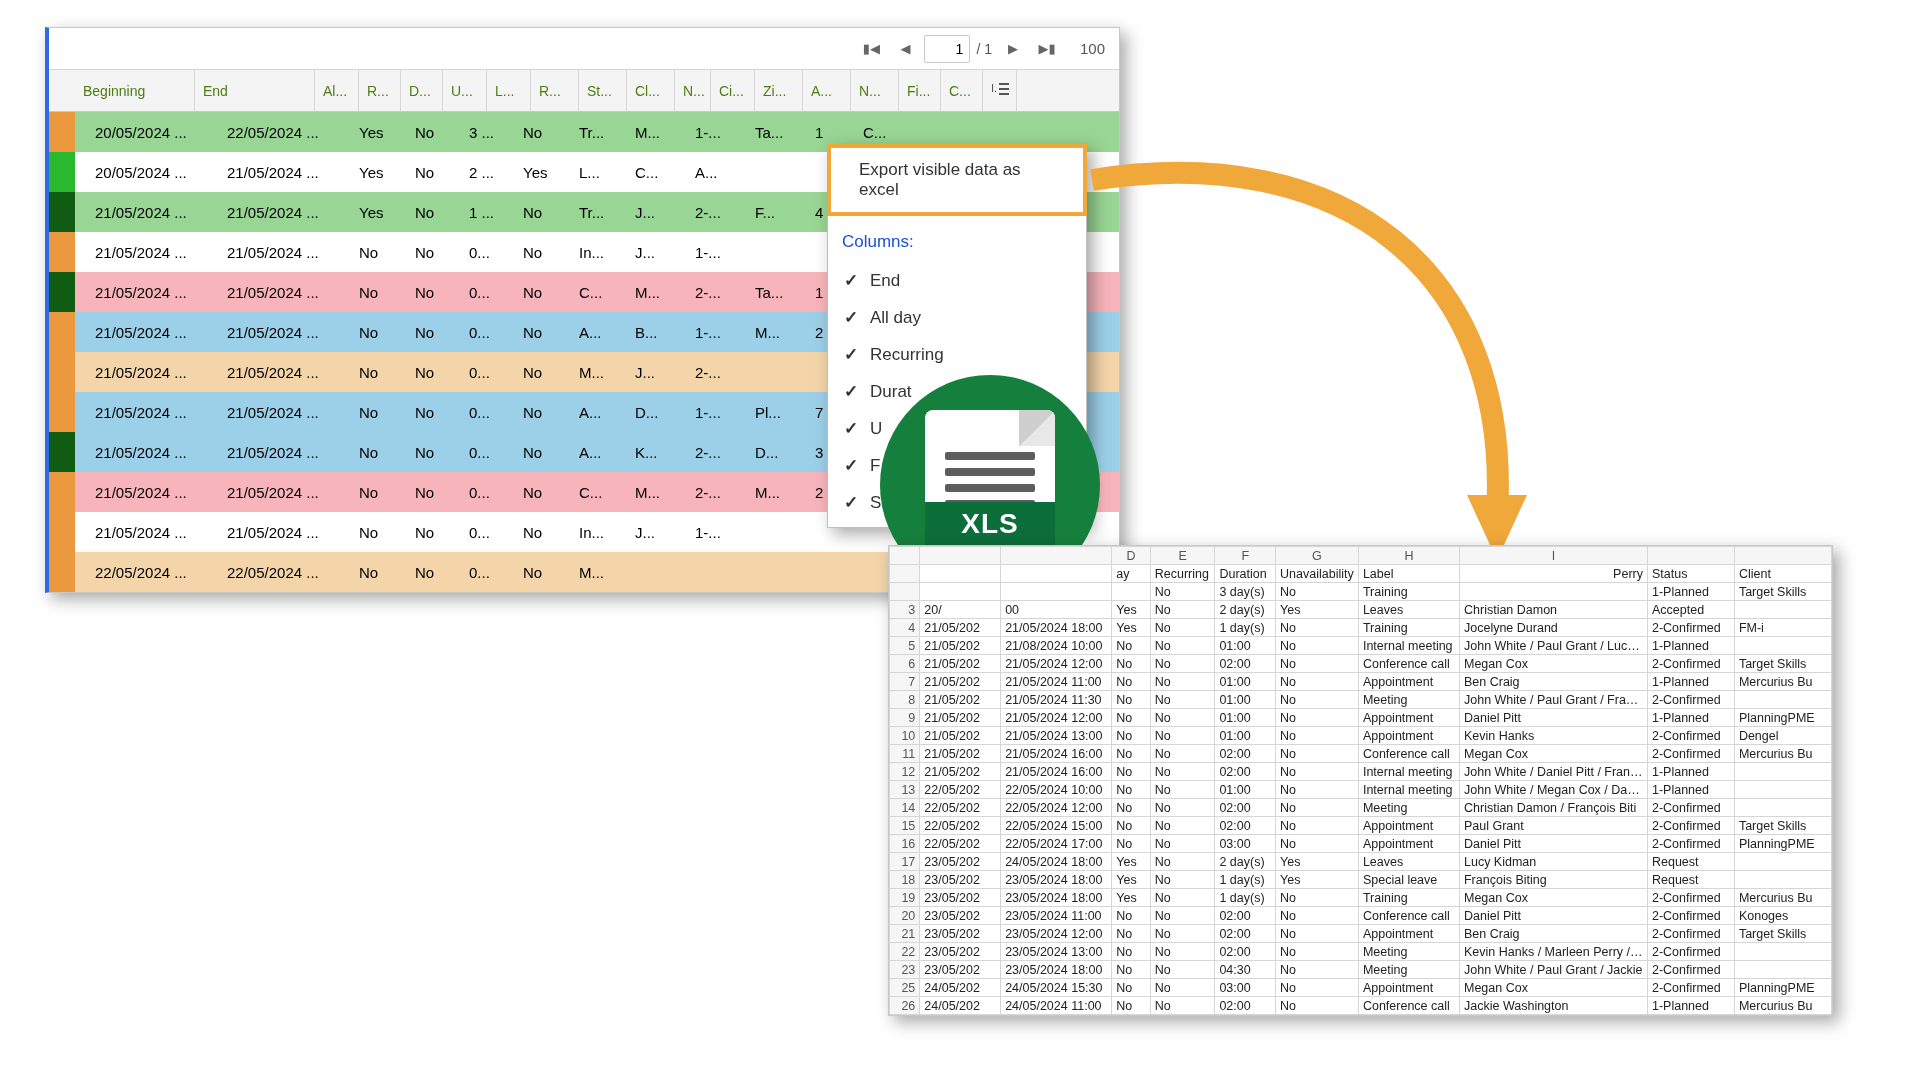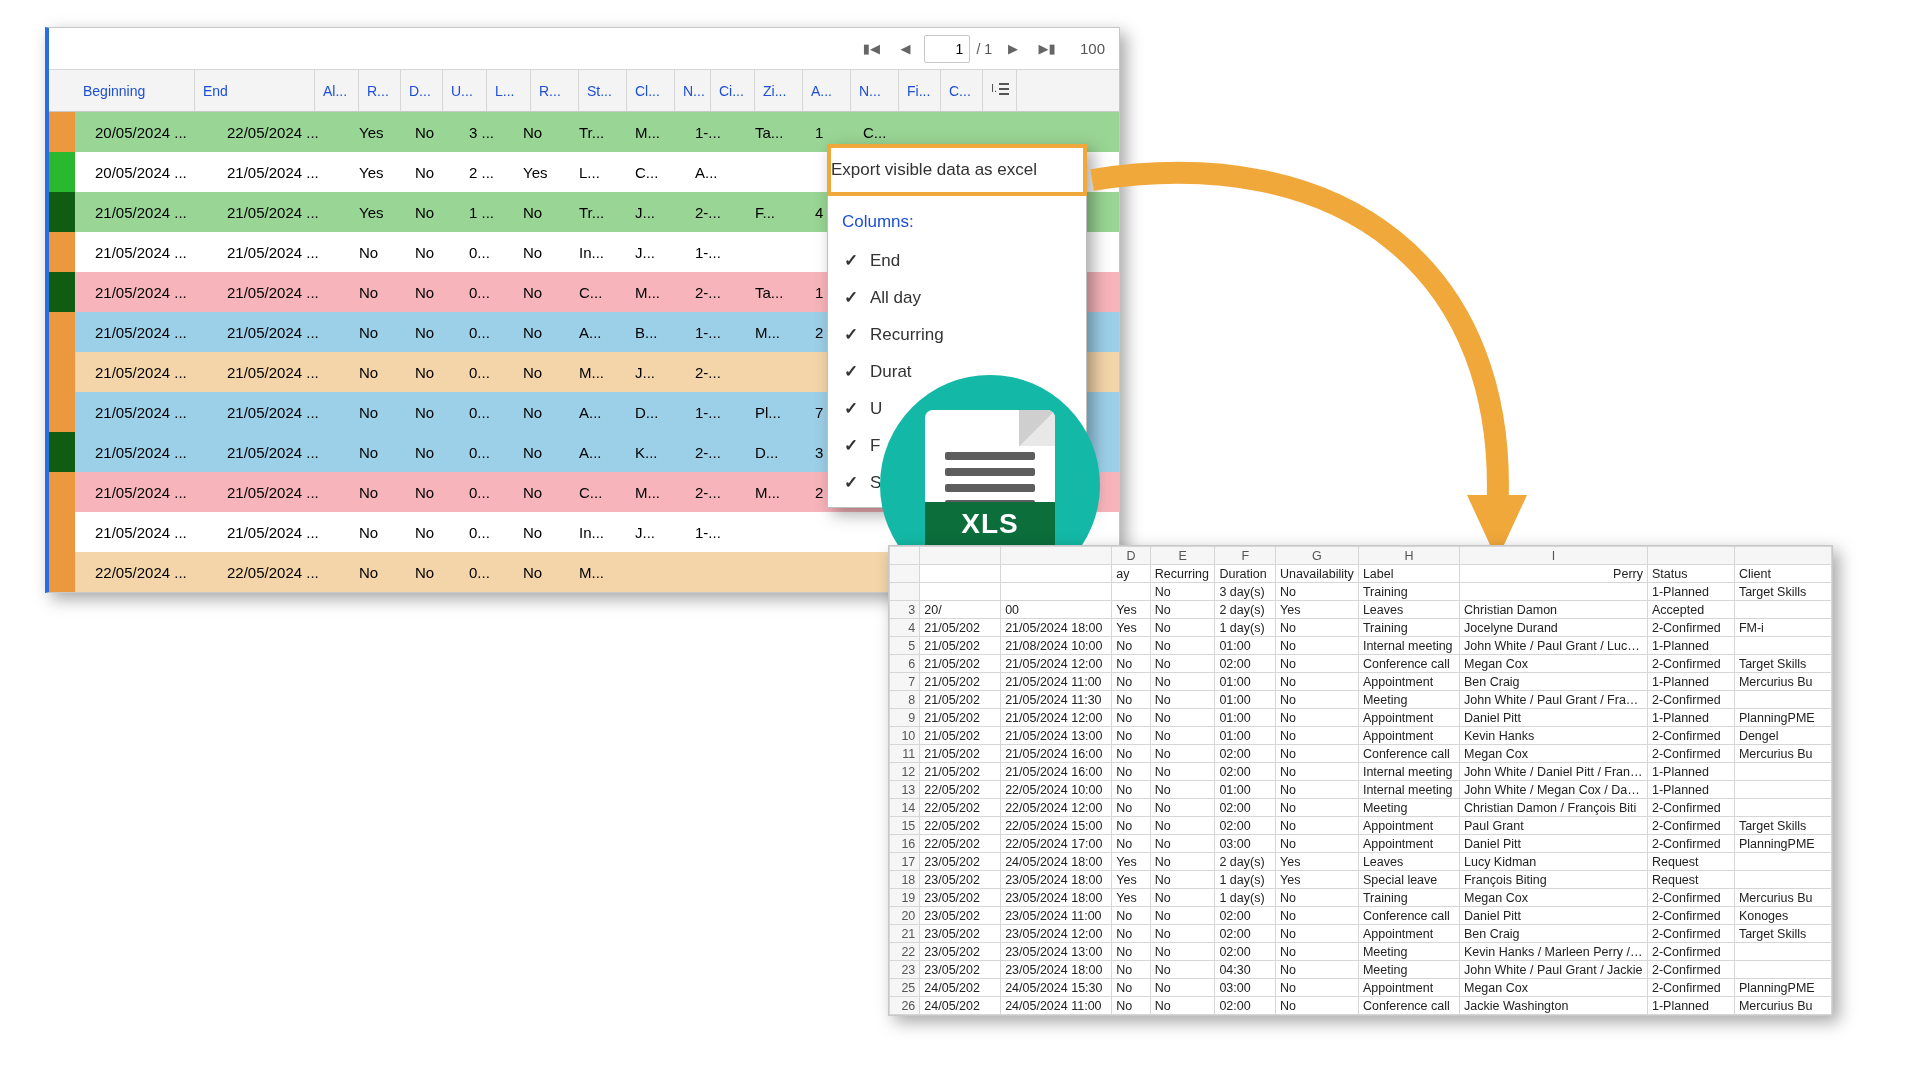--- a/index.html
+++ b/index.html
@@ -29,21 +29,21 @@
   .pager .total { padding: 0 2px 0 2px; font-size:14px; }
   .pager .pagesize { margin-left: 14px; font-size:15px; }
 
   .grid-head, .grid-row {
     display: grid;
     grid-template-columns: 26px 120px 120px 44px 42px 42px 44px 44px 48px 48px 48px 36px 44px 48px 48px 48px 42px 42px 34px;
     align-items: center;
   }
   .grid-head {
     background: #f4f4f4; border-bottom:1px solid #c8c8c8; height:42px;
-    color:#1d4ed8; font-size:14px;
+    color:#4d7c0f; font-size:14px;
   }
   .grid-head > div { padding:0 8px; white-space:nowrap; overflow:hidden; text-overflow:ellipsis; border-right:1px solid #d6d6d6; height:100%; display:flex; align-items:center; }
   .grid-head > div:first-child { border-right:none; }
   .grid-head .menu-col { justify-content:center; cursor:pointer; }
 
   .grid-body { }
   .grid-row { height:40px; font-size:15px;gap:12px; }
   .grid-row > div { padding:0 8px; white-space:nowrap; overflow:hidden; text-overflow:ellipsis; }
   .chip { width:100%; height:100%; }
 
@@ -63,21 +63,21 @@
     position:absolute;
     left: 827px; top: 144px;
     width: 260px;
     background:#fff;
     border:1px solid #bfbfbf;
     box-shadow: 6px 6px 16px rgba(0,0,0,0.35);
     font-size:17px; color:#333;
     padding-bottom: 6px;
   }
   .ctx .export {
-    padding: 12px 0;
+    padding: 12px 28px;
     border: 4px solid #f1a83a;
     margin: -1px -1px 6px -1px;
   }
   .ctx .label { padding: 10px 14px; color:#1d4ed8; }
   .ctx .item { display:flex; align-items:center; gap:10px; padding:8px 16px; cursor:pointer; }
   .ctx .check { width:16px; display:inline-block; font-weight:bold; }
 
   
   .arrow {
     position:absolute;
@@ -85,21 +85,21 @@
     width: 460px; height: 440px;
     pointer-events:none;
   }
   .arrow path { stroke:#f1a83a; stroke-width:22; fill:none; }
   .arrow polygon { fill:#f1a83a; }
 
   
   .xls-badge {
     position:absolute; left: 880px; top: 375px;
     width: 220px; height:220px;
-    border-radius:50%; background:#14b8a6;
+    border-radius:50%; background:#15803d;
     display:flex; align-items:center; justify-content:center;
   }
   .xls-file {
     width: 130px; height: 150px;
     background:#fff; border-radius:8px 8px 4px 4px;
     position:relative; overflow:hidden;
   }
   .xls-file::before {
     content:""; position:absolute; right:0; top:0; width:36px; height:36px;
     background:linear-gradient(135deg,#cfcfcf 50%, #e8e8e8 50%);

